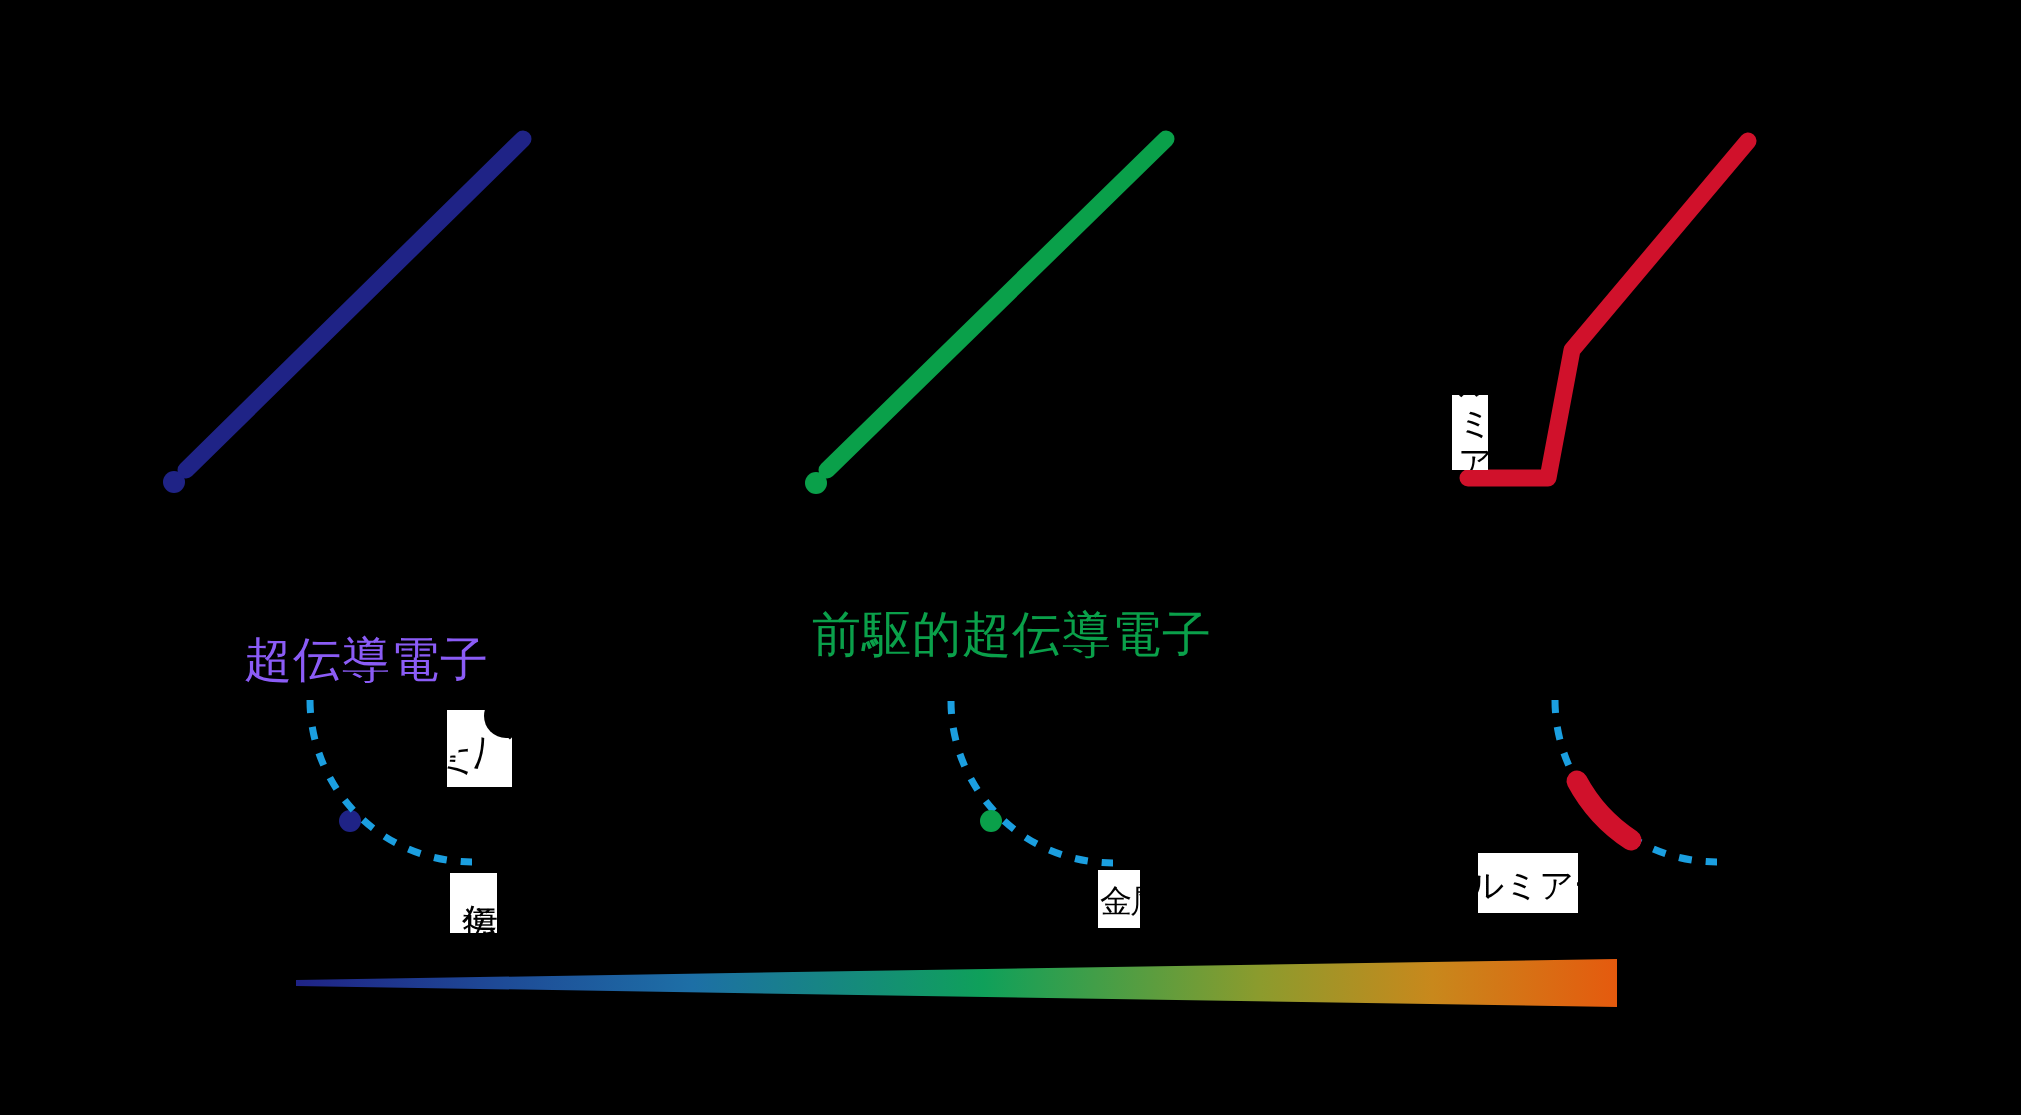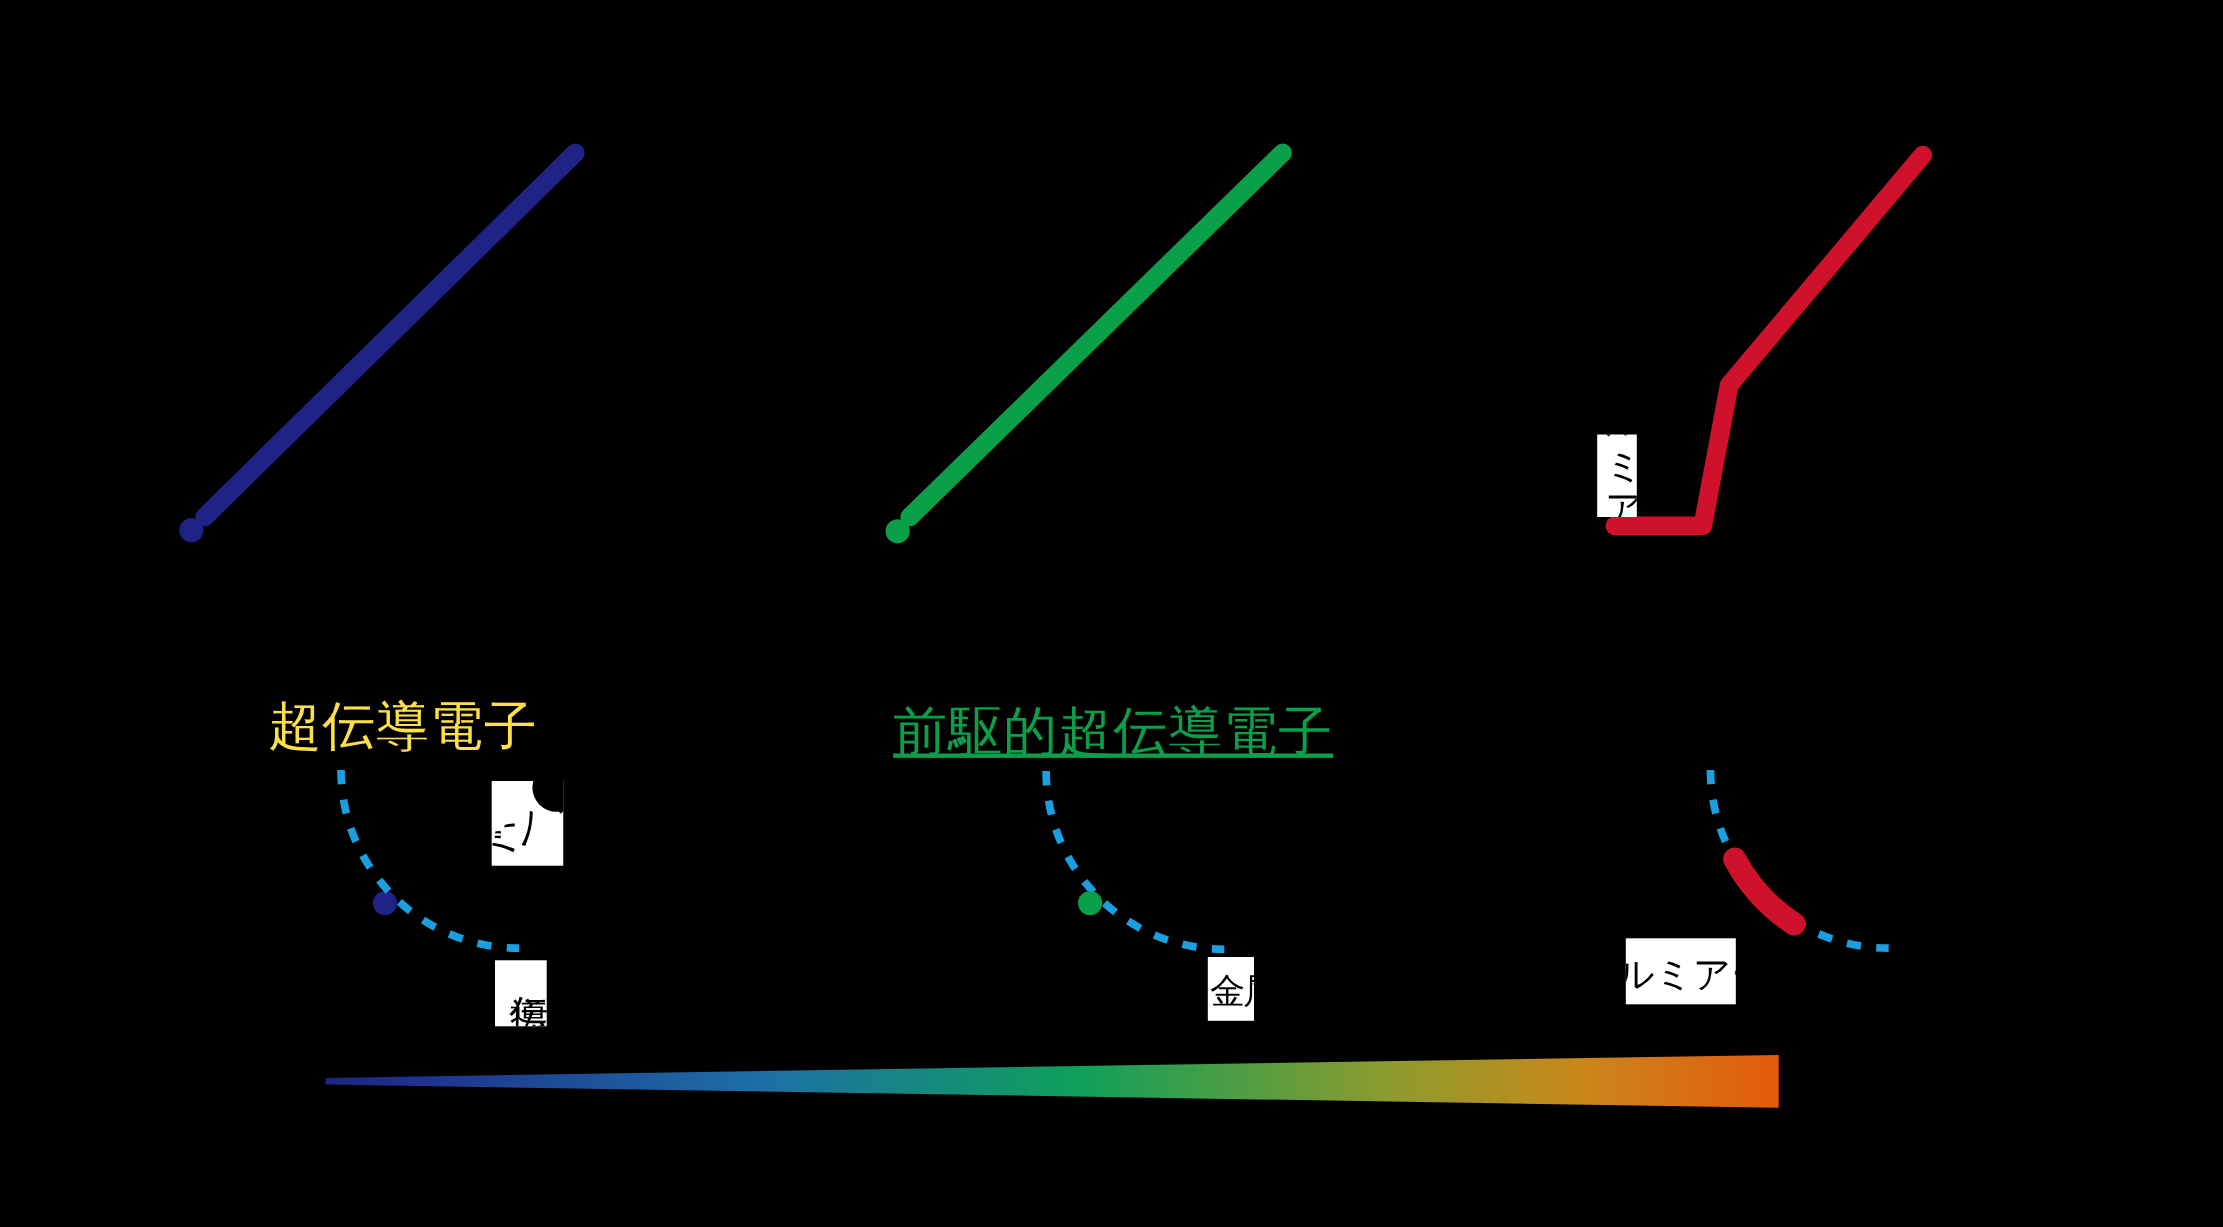--- a/index.html
+++ b/index.html
@@ -11,21 +11,21 @@
     font-family:"DejaVu Sans","Liberation Sans",sans-serif;
   }
   .canvas svg{position:absolute;left:0;top:0;}
   .jp-label{
     position:absolute;
     white-space:nowrap;
     font-weight:500;
     letter-spacing:1px;
   }
   .label-left{left:244px;top:628px;font-size:48px;}
-  .label-mid{left:812px;top:633px;font-size:49px;text-decoration:underline;}
+  .label-mid{left:812px;top:602px;font-size:49px;}
   .whitebox{
     position:absolute;
     background:#fff;
     overflow:hidden;
     color:#000;
   }
   .whitebox span{position:absolute;white-space:nowrap;color:#000;}
   .box-gap{left:447px;top:710px;width:65px;height:77px;}
   .box-gap span{
     left:-26px;top:16px;font-size:36px;
@@ -80,21 +80,21 @@
 
     <path d="M951,701 A162,162 0 0 0 1113,863" fill="none" stroke-width="7" stroke-dasharray="13 14" stroke="#1b9fe0"></path>
     <circle cx="991" cy="821" r="11" fill="#0aa04a"></circle>
 
     <path d="M1555,700 A162,162 0 0 0 1717,862" fill="none" stroke-width="7" stroke-dasharray="13 14" stroke="#1b9fe0"></path>
     <path d="M1577,781 A162,162 0 0 0 1631,840" fill="none" stroke-width="21" stroke-linecap="round" stroke="#d0112b"></path>
 
     <polygon points="296,980 1617,959 1617,1007 296,986" fill="url(#wedgeGrad)"></polygon>
   </svg>
 
-  <div class="jp-label label-left" style="color:#fde047;">超伝導電子</div>
+  <div class="jp-label label-left" style="color:#8b5cf6;">超伝導電子</div>
   <div class="jp-label label-mid" style="color:#0aa04a;">前駆的超伝導電子</div>
 
   <div class="whitebox box-gap">
     <span>バンド</span>
   </div>
 
   <div class="whitebox box-cond">
     <span>伝導</span>
   </div>
 

